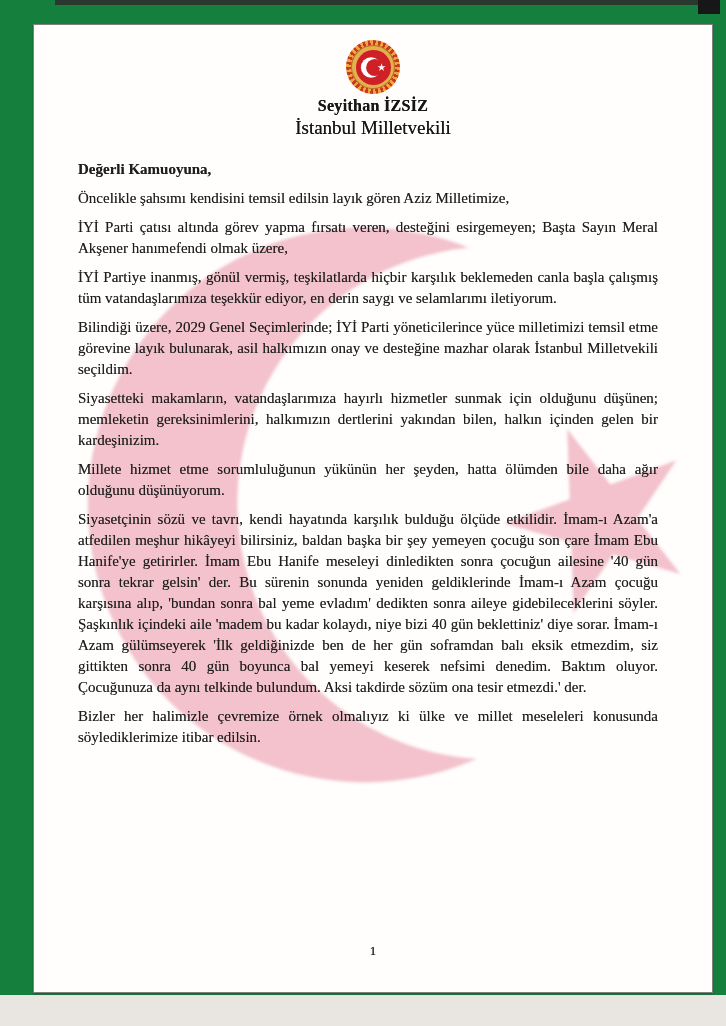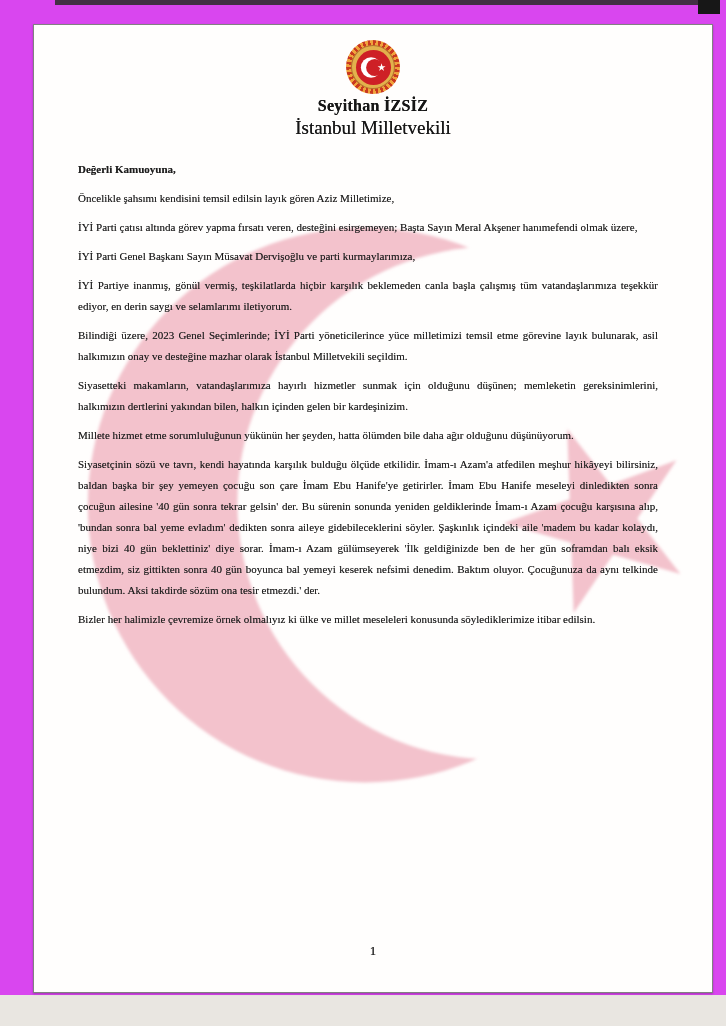--- a/index.html
+++ b/index.html
@@ -1,16 +1,16 @@
 <!DOCTYPE html>
 <html><head>
 <meta charset="utf-8">
 <style>
   html,body{margin:0;padding:0;background:#fdfdfc;}
-  #stage{position:relative;width:726px;height:1026px;background:#d946ef;overflow:hidden;
+  #stage{position:relative;width:726px;height:1026px;background:#15803d;overflow:hidden;
          font-family:"Liberation Serif","DejaVu Serif",serif;}
 
   
   .scan-top-strip{position:absolute;left:55px;top:0;width:650px;height:5px;background:#2e2e2e;opacity:.88;}
   .scan-corner-mark{position:absolute;left:698px;top:0;width:22px;height:14px;background:#171717;}
   .scan-dash-artifact{position:absolute;left:256px;top:29px;width:222px;height:4px;opacity:.75;filter:blur(.4px);
       background:repeating-linear-gradient(90deg,#3a3a3a 0 16px,rgba(58,58,58,.15) 16px 27px);}
   .scan-bottom-strip{position:absolute;left:0;top:995px;width:726px;height:31px;background:#e9e6e1;}
 
   
@@ -26,21 +26,21 @@
                box-shadow:inset 0 0 0 1px rgba(140,60,20,.55);}
   .emblem-disc{position:absolute;inset:9.5px;border-radius:50%;background:#ce2026;overflow:hidden;}
   .emblem-disc svg{position:absolute;inset:0;width:100%;height:100%;}
 
   .author{position:absolute;left:0;right:0;top:72px;text-align:center;color:#161616;}
   .author-name{font-size:16px;font-weight:bold;letter-spacing:.3px;text-shadow:0 0 .6px #222;}
   .author-title{font-size:19px;margin-top:2px;text-shadow:0 0 .5px #333;}
 
   
   .bodytext{position:absolute;left:44px;top:134px;width:580px;color:#1d1d1d;
-            font-size:11px;line-height:21px;text-align:justify;text-shadow:0 0 .6px rgba(35,35,35,.6);}
+            font-size:15px;line-height:21px;text-align:justify;text-shadow:0 0 .6px rgba(35,35,35,.6);}
   .para{margin:0 0 8px 0;}
   .salutation{font-weight:bold;}
 
   .page-number{position:absolute;left:0;right:0;top:918px;text-align:center;font-size:13px;color:#2a2a2a;
                text-shadow:0 0 .5px #444;}
 </style>
 </head>
 <body>
 
 <div id="stage">
@@ -84,23 +84,22 @@
 
       <div class="author">
         <div class="author-name">Seyithan İZSİZ</div>
         <div class="author-title">İstanbul Milletvekili</div>
       </div>
 
       <div class="bodytext">
         <p class="para salutation">Değerli Kamuoyuna,</p>
         <p class="para">Öncelikle şahsımı kendisini temsil edilsin layık gören Aziz Milletimize,</p>
         <p class="para">İYİ Parti çatısı altında görev yapma fırsatı veren, desteğini esirgemeyen; Başta Sayın Meral Akşener hanımefendi olmak üzere,</p>
-        <p class="para">İYİ Parti Genel Başkanı Sayın Müsavat Dervişoğlu ve parti kurmaylarımıza,</p>
         <p class="para">İYİ Partiye inanmış, gönül vermiş, teşkilatlarda hiçbir karşılık beklemeden canla başla çalışmış tüm vatandaşlarımıza teşekkür ediyor, en derin saygı ve selamlarımı iletiyorum.</p>
-        <p class="para">Bilindiği üzere, 2023 Genel Seçimlerinde; İYİ Parti yöneticilerince yüce milletimizi temsil etme görevine layık bulunarak, asil halkımızın onay ve desteğine mazhar olarak İstanbul Milletvekili seçildim.</p>
+        <p class="para">Bilindiği üzere, 2029 Genel Seçimlerinde; İYİ Parti yöneticilerince yüce milletimizi temsil etme görevine layık bulunarak, asil halkımızın onay ve desteğine mazhar olarak İstanbul Milletvekili seçildim.</p>
         <p class="para">Siyasetteki makamların, vatandaşlarımıza hayırlı hizmetler sunmak için olduğunu düşünen; memleketin gereksinimlerini, halkımızın dertlerini yakından bilen, halkın içinden gelen bir kardeşinizim.</p>
         <p class="para">Millete hizmet etme sorumluluğunun yükünün her şeyden, hatta ölümden bile daha ağır olduğunu düşünüyorum.</p>
         <p class="para">Siyasetçinin sözü ve tavrı, kendi hayatında karşılık bulduğu ölçüde etkilidir. İmam-ı Azam'a atfedilen meşhur hikâyeyi bilirsiniz, baldan başka bir şey yemeyen çocuğu son çare İmam Ebu Hanife'ye getirirler. İmam Ebu Hanife meseleyi dinledikten sonra çocuğun ailesine '40 gün sonra tekrar gelsin' der. Bu sürenin sonunda yeniden geldiklerinde İmam-ı Azam çocuğu karşısına alıp, 'bundan sonra bal yeme evladım' dedikten sonra aileye gidebileceklerini söyler. Şaşkınlık içindeki aile 'madem bu kadar kolaydı, niye bizi 40 gün beklettiniz' diye sorar. İmam-ı Azam gülümseyerek 'İlk geldiğinizde ben de her gün soframdan balı eksik etmezdim, siz gittikten sonra 40 gün boyunca bal yemeyi keserek nefsimi denedim. Baktım oluyor. Çocuğunuza da aynı telkinde bulundum. Aksi takdirde sözüm ona tesir etmezdi.' der.</p>
         <p class="para">Bizler her halimizle çevremize örnek olmalıyız ki ülke ve millet meseleleri konusunda söylediklerimize itibar edilsin.</p>
       </div>
 
       <div class="page-number">1</div>
 
     </div>
   </div>

